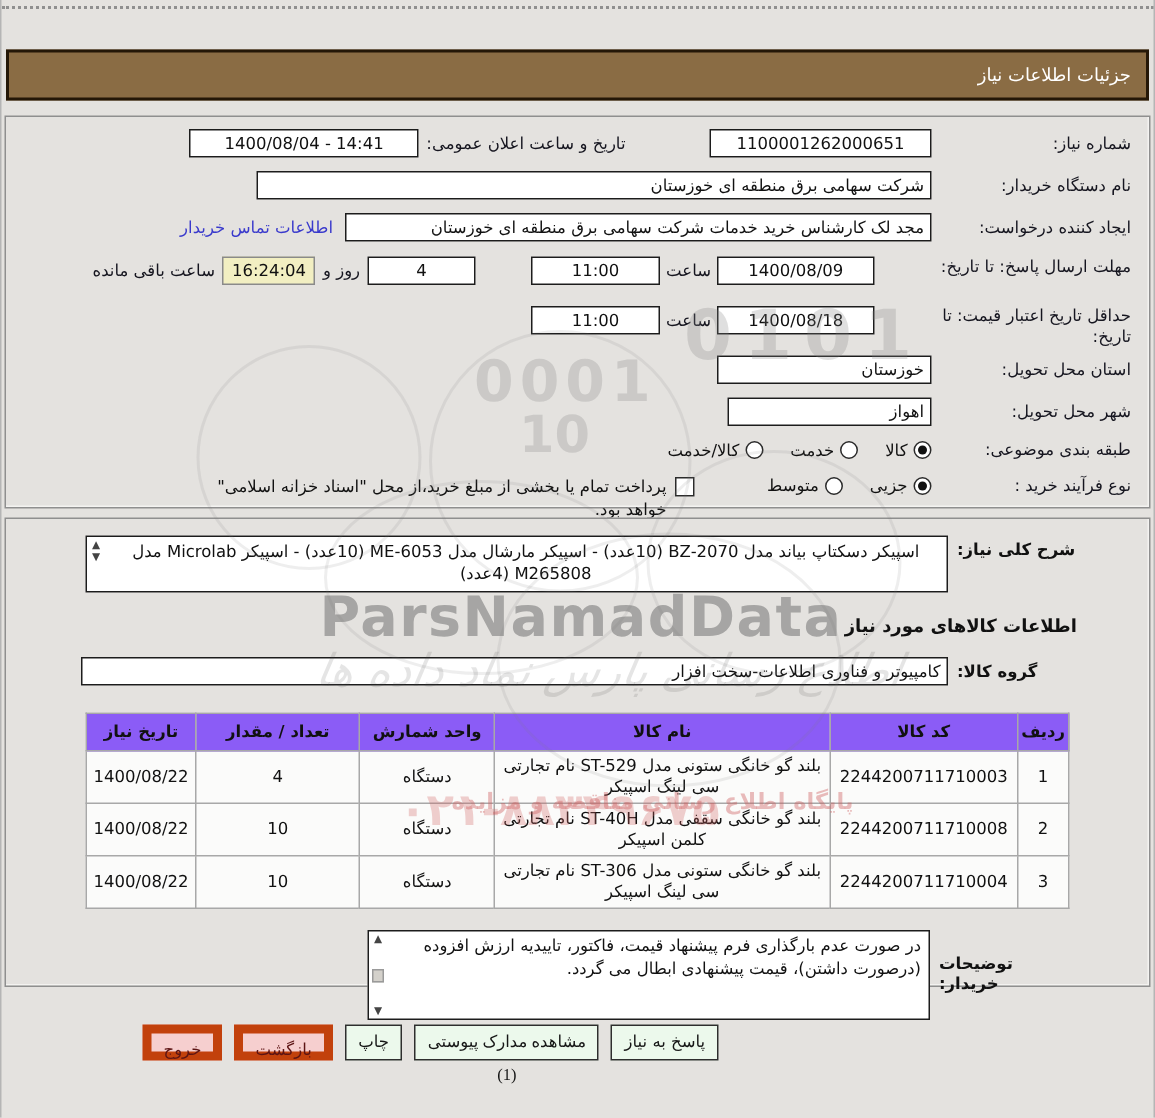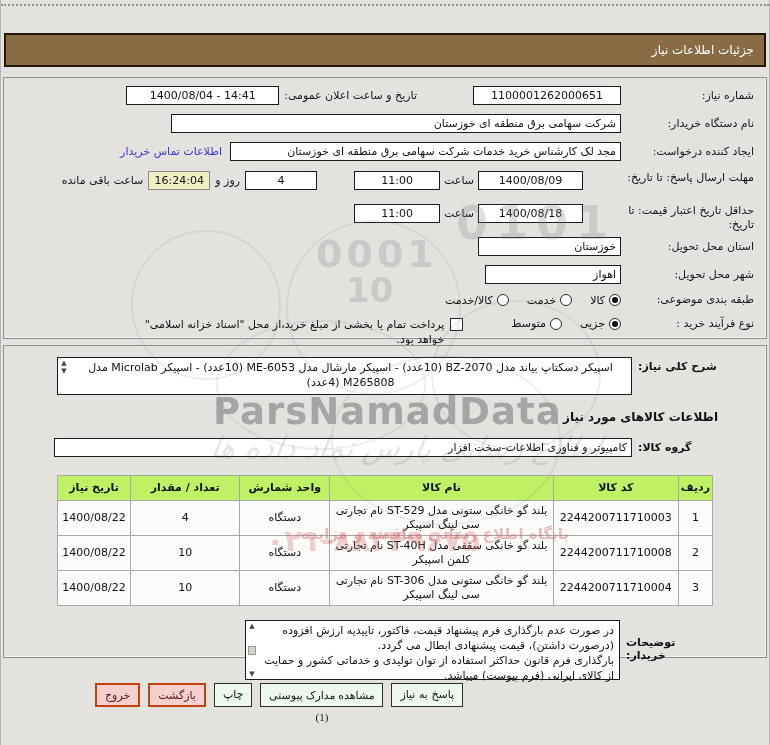--- a/index.html
+++ b/index.html
@@ -48,29 +48,29 @@
   .ta { background:#fff; border:1px solid #1c1c1c; display:flex; }
   .ta-text { flex:1; padding:2px 5px; line-height:15px; text-align:center; }
   .ta-scroll { flex:0 0 12px; display:flex; flex-direction:column; align-items:center;
     font-size:7px; color:#444; padding:1px 0; }
   .ta-scroll .thumb { width:8px; height:9px; background:#d4d1cb; border:1px solid #9a9a9a; margin:1px 0; }
   .ta-scroll.spread { justify-content:space-between; }
   .sechead { font-weight:bold; font-size:12px; padding-right:48px; }
   
   table.goods { border-collapse:collapse; width:656px; margin:0 auto; direction:rtl; background:#fbfbfa; }
   table.goods th, table.goods td { border:1px solid #a8a8a8; text-align:center; padding:3px 2px; line-height:14px; }
-  table.goods th { background:#bef264; font-weight:bold; height:25px; }
+  table.goods th { background:#8b5cf6; font-weight:bold; height:25px; }
   .c-row{width:33px;} .c-code{width:125px;} .c-name{width:225px;}
   .c-unit{width:90px;} .c-qty{width:110px;} .c-date{width:73px;}
   
   .btnrow { position:absolute; top:683px; left:0; right:0; direction:ltr;
     display:flex; gap:8px; padding-left:94px; }
   .btn { height:24px; line-height:22px; text-align:center; padding:0 8px;
     background:#ecf9ec; border:1px solid #2e2e2e; color:#161616; cursor:pointer; }
-  .btn.pink { background:#f6cfcf; border:2px solid #c2410c; color:#5c1414; }
+  .btn.pink { background:#f6cfcf; border:6px solid #c2410c; color:#5c1414; }
   .btn.wide { width:123px; padding:0;font-family:Liberation Serif, serif; }
   
   #wm { position:absolute; inset:0; pointer-events:none; z-index:50; }
   .wm { position:absolute; white-space:nowrap; }
   .wm-digits { color:rgba(130,130,130,.26); font-weight:bold; }
   .wm-circle { border:2px solid rgba(120,120,120,.13); border-radius:50%; position:absolute; }
   .wm-pars { font-size:37px; font-weight:bold; color:rgba(110,110,110,.52); letter-spacing:1px; }
   .wm-callig { font-size:30px; font-style:italic; color:rgba(80,80,80,.15); transform:skewX(-10deg); }
   .wm-pink1 { font-size:15px; font-weight:bold; color:rgba(205,90,90,.40);margin-top:44px; }
   .wm-pink2 { font-size:30px; font-weight:bold; color:rgba(210,100,100,.30); letter-spacing:4px; direction:ltr; }
@@ -222,21 +222,20 @@
       <td dir="ltr">1400/08/22</td>
     </tr>
   </tbody>
     </table>
 
   <div class="p2row" style="margin-top:14px; padding-right:58px;">
     <div class="p2lbl" style="width:82px; flex:0 0 82px; padding-top:16px;">توضیحات خریدار:</div>
     <div class="ta" style="width:375px; height:60px; margin-right:6px;">
       <div class="ta-text" style="text-align:right;">
         <div>در صورت عدم بارگذاری فرم پیشنهاد قیمت، فاکتور، تاییدیه ارزش افزوده (درصورت داشتن)، قیمت پیشنهادی ابطال می گردد.</div>
-        <div>بارگذاری فرم قانون حداکثر استفاده از توان تولیدی و خدماتی کشور و حمایت از کالای ایرانی (فرم پیوست) میباشد.</div>
       </div>
       <div class="ta-scroll spread">
         <span>▲</span>
         <span class="thumb"></span>
         <span>▼</span>
       </div>
     </div>
   </div>
 
 </div>

